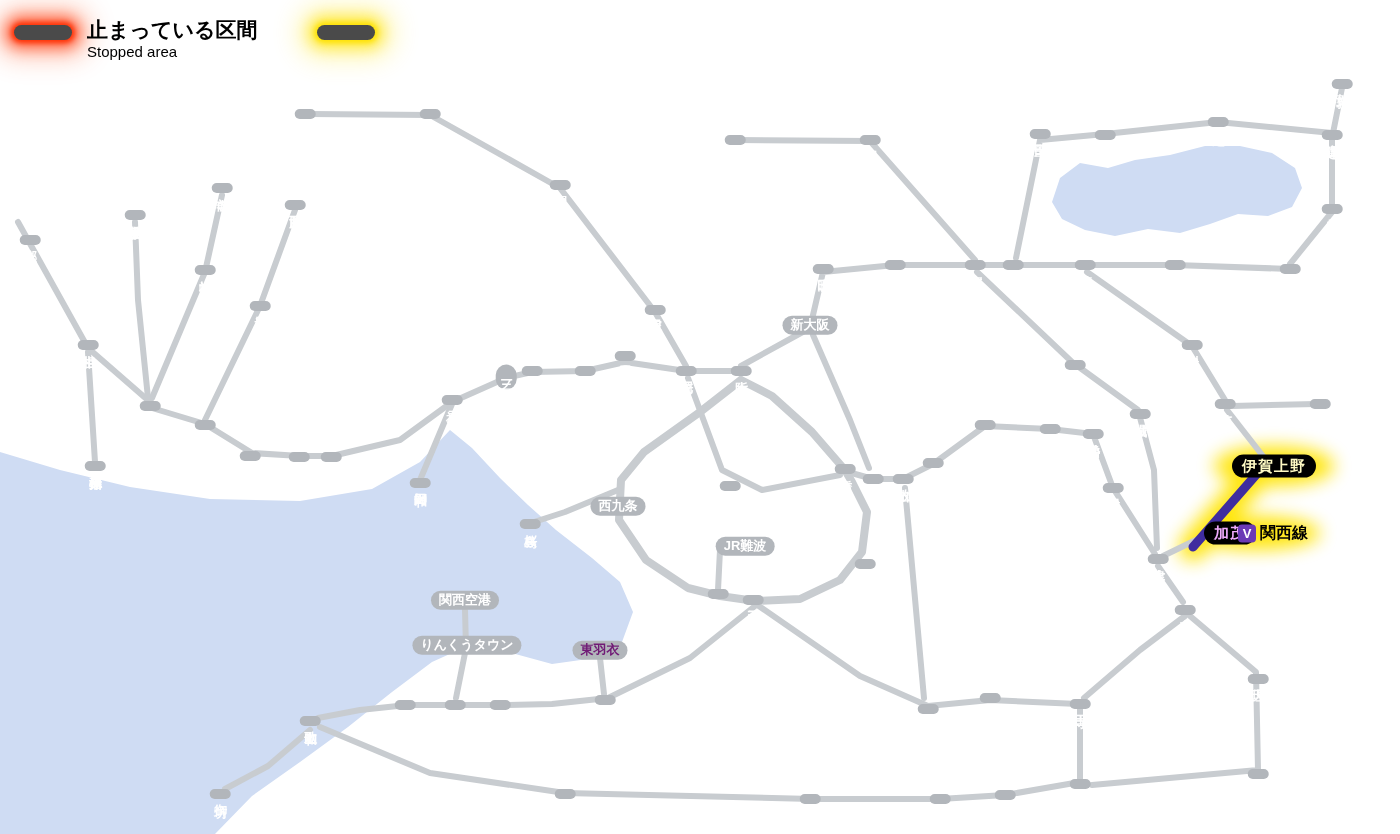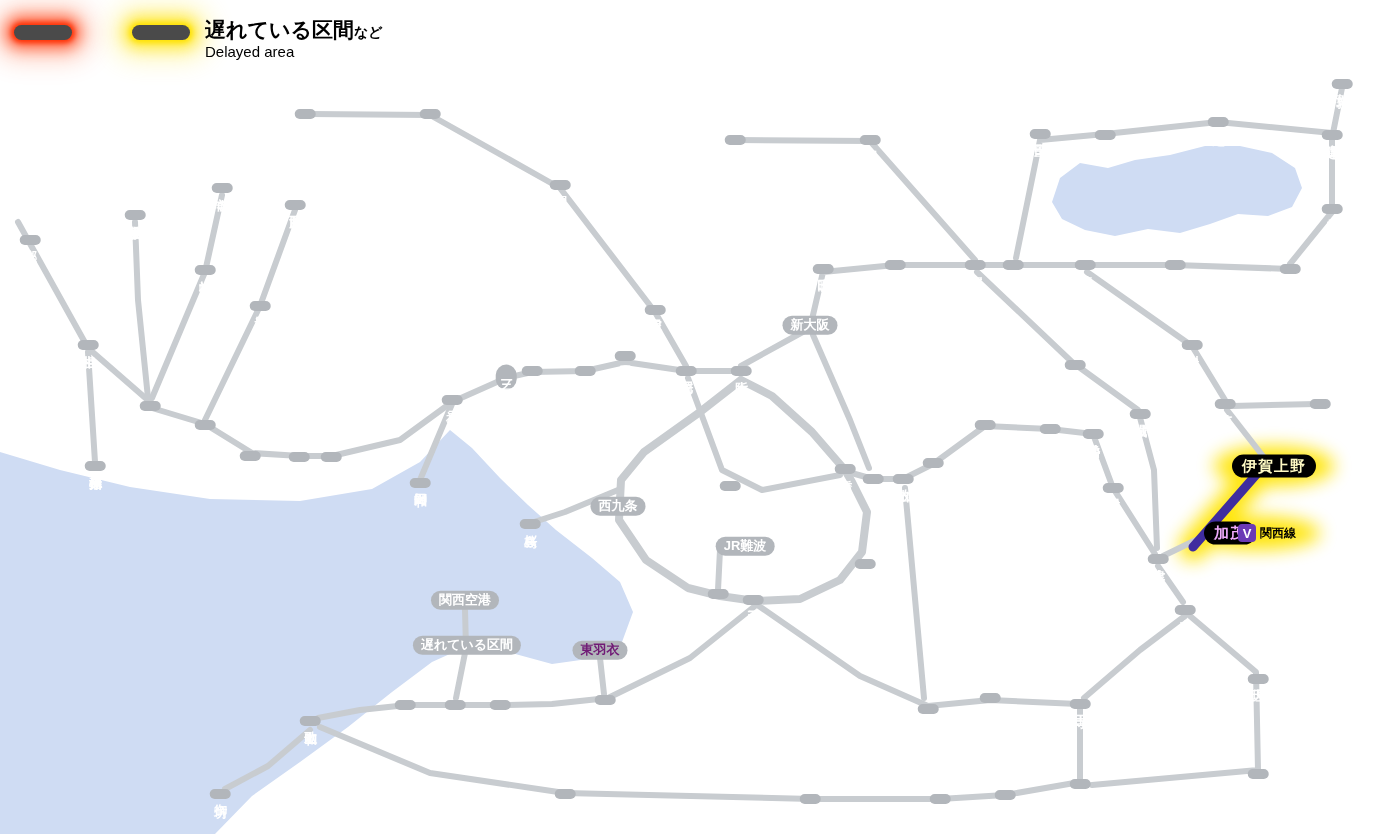--- a/index.html
+++ b/index.html
@@ -20,21 +20,21 @@
   .station.alert{
     background:var(--alert,#000);font-size:15px;padding:3px 10px;border-radius:14px;
     z-index:6;letter-spacing:1px;writing-mode:horizontal-tb;
   }
 
   .line-badge{position:absolute;display:flex;align-items:center;gap:4px;z-index:6;transform:translate(0,-50%);}
   .v-chip{
     width:18px;height:18px;border-radius:4px;background:var(--badge,#6b3ab5);
     color:#fff;font-weight:bold;font-size:13px;display:flex;align-items:center;justify-content:center;
   }
-  .v-name{font-size:12px;font-weight:bold;color:#000;}
+  .v-name{font-size:16px;font-weight:bold;color:#000;}
 
   .legend{position:absolute;left:14px;top:18px;display:flex;gap:60px;z-index:10;}
   .legend-item{display:flex;align-items:flex-start;gap:15px;}
   .legend-chip{width:58px;height:15px;border-radius:8px;background:var(--bar,#4a4a4a);margin-top:7px;flex:none;}
   .legend-chip.stopped{
     box-shadow:0 0 5px 3px rgba(255,45,0,.95),0 0 14px 9px rgba(255,45,0,.6),0 0 26px 18px rgba(255,70,0,.28);
   }
   .legend-chip.delayed{
     box-shadow:0 0 5px 3px rgba(255,226,0,.95),0 0 14px 9px rgba(255,226,0,.6),0 0 26px 18px rgba(255,230,0,.3);
   }
@@ -160,21 +160,21 @@
       <div class="station v" style="left: 985px; top: 425px; color: rgb(255, 255, 255);">四条畷</div>
       <div class="station v" style="left: 1050px; top: 429px; color: rgb(255, 255, 255);">長尾</div>
       <div class="station v" style="left: 1093px; top: 434px; color: rgb(255, 255, 255);">松井山手</div>
       <div class="station v" style="left: 1113px; top: 488px; color: rgb(255, 255, 255);">京田辺</div>
       <div class="station v" style="left: 865px; top: 564px; color: rgb(255, 255, 255);">鶴橋</div>
       <div class="station v" style="left: 718px; top: 594px; color: rgb(255, 255, 255);">新今宮</div>
       <div class="station v" style="left: 753px; top: 600px; color: rgb(255, 255, 255);">天王寺</div>
       <div class="station v" style="left: 1158px; top: 559px; color: rgb(255, 255, 255);">木津</div>
       <div class="station v" style="left: 1185px; top: 610px; color: rgb(255, 255, 255);">奈良</div>
       <div class="station h" style="left: 465px; top: 600px; color: rgb(255, 255, 255);">関西空港</div>
-      <div class="station h" style="left: 467px; top: 645px; color: rgb(255, 255, 255);">遅れている区間</div>
+      <div class="station h" style="left: 467px; top: 645px; color: rgb(255, 255, 255);">りんくうタウン</div>
       <div class="station h" style="left: 600px; top: 650px; color: #701a75;">東羽衣</div>
       <div class="station v" style="left: 605px; top: 700px; color: rgb(255, 255, 255);">鳳</div>
       <div class="station v" style="left: 310px; top: 721px; color: rgb(255, 255, 255);">和歌山</div>
       <div class="station v" style="left: 405px; top: 705px; color: rgb(255, 255, 255);">和泉砂川</div>
       <div class="station v" style="left: 455px; top: 705px; color: rgb(255, 255, 255);">日根野</div>
       <div class="station v" style="left: 500px; top: 705px; color: rgb(255, 255, 255);">熊取</div>
       <div class="station v" style="left: 220px; top: 794px; color: rgb(255, 255, 255);">御坊</div>
       <div class="station v" style="left: 565px; top: 794px; color: rgb(255, 255, 255);">粉河</div>
       <div class="station v" style="left: 810px; top: 799px; color: rgb(255, 255, 255);">橋本</div>
       <div class="station v" style="left: 928px; top: 709px; color: rgb(255, 255, 255);">久宝寺</div>
@@ -190,23 +190,23 @@
     </div>
 
   <div id="kansai-badge" class="line-badge" style="left: 1238px; top: 533px;">
     <span class="v-chip">V</span>
     <span class="v-name">関西線</span>
   </div>
 
   <div class="legend">
     <div class="legend-item">
       <span class="legend-chip stopped"></span>
+      <div class="legend-text">
+        <div class="legend-label">止まっている区間</div>
+        <div class="legend-sub">Stopped area</div>
+      </div>
     </div>
     <div class="legend-item">
       <span class="legend-chip delayed"></span>
-      <div class="legend-text">
-        <div class="legend-label"><span>遅れている区間</span><span class="suffix">など</span></div>
-        <div class="legend-sub">Delayed area</div>
-      </div>
     </div>
   </div>
 
 </div>
 
 </body></html>

